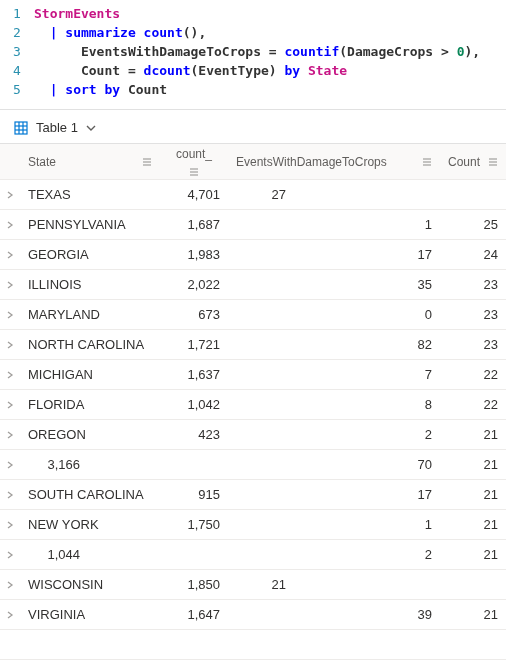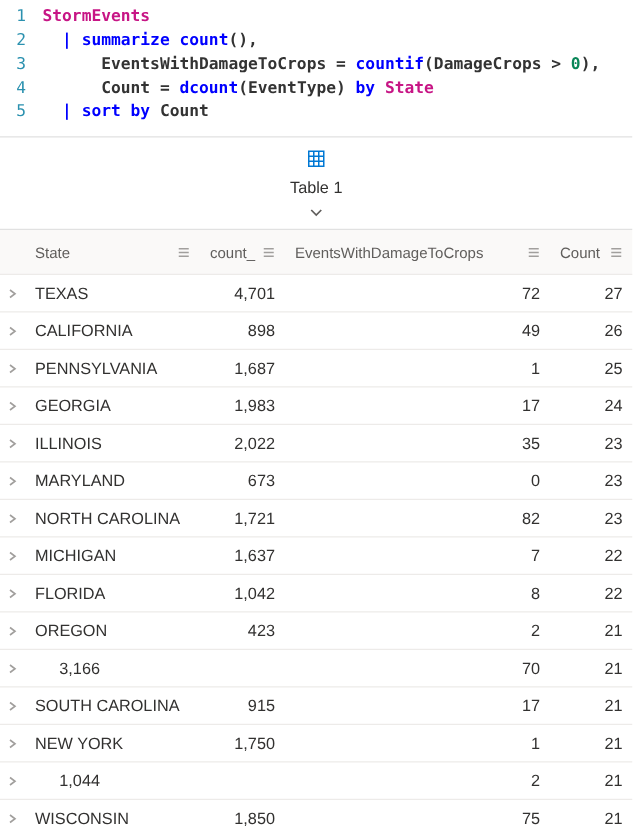--- a/index.html
+++ b/index.html
@@ -37,21 +37,20 @@
   .tok-num   { color: #098658; }
   .tok-kw    { color: #0000ff; }
   .tok-col   { color: #c71585; }
   .tok-plain { color: #333; }
 
   .tab-bar {
     display: flex;
     align-items: center;
     gap: 8px;
     padding: 10px 14px 8px 14px;
-    flex-direction: column;
   }
   .tab-icon {
     color: #0078d4;
     display: inline-flex;
   }
   .tab-label {
     color: #323130;
     font-size: 13px;
   }
   .tab-chevron {
@@ -87,21 +86,21 @@
     text-overflow: ellipsis;
     white-space: nowrap;
   }
   .hcell {
     display: flex;
     align-items: center;
     justify-content: space-between;
     gap: 6px;
   }
   .col-state { width: 140px; flex-shrink: 0; }
-  .col-count { width: 68px;  flex-shrink: 0; text-align: right; }
+  .col-count { width: 68px;  flex-shrink: 0; text-align: right; flex-direction: column; }
   .col-dmg   { flex: 1;      text-align: right; }
   .col-cnt2  { width: 66px;  flex-shrink: 0; text-align: right; }
   .menu-icon { color: #a19f9d; display:inline-flex; }
 </style>
 </head>
 <body>
 
 <div class="editor" id="editor">
     <div class="code-line"><div class="gutter">1</div><div class="code"><span class="tok-table">StormEvents</span></div></div>
     <div class="code-line"><div class="gutter">2</div><div class="code"><span class="tok-plain">  </span><span class="tok-pipe">|</span><span class="tok-plain"> </span><span class="tok-op">summarize</span><span class="tok-plain"> </span><span class="tok-func">count</span><span class="tok-plain">(),</span></div></div>
@@ -174,33 +173,21 @@
   </div>
   <div id="grid-body">
       <div class="grid-row">
         <div class="exp-cell">
           <svg width="8" height="8" viewBox="0 0 8 8">
             <path d="M2 1 L6 4 L2 7" fill="none" stroke="#a19f9d" stroke-width="1.3"></path>
           </svg>
         </div>
         <div class="cell col-state">TEXAS</div>
         <div class="cell col-count">4,701</div>
-        <div class="cell col-dmg">72</div>
         <div class="cell col-cnt2">27</div>
-      </div>
-      <div class="grid-row">
-        <div class="exp-cell">
-          <svg width="8" height="8" viewBox="0 0 8 8">
-            <path d="M2 1 L6 4 L2 7" fill="none" stroke="#a19f9d" stroke-width="1.3"></path>
-          </svg>
-        </div>
-        <div class="cell col-state">CALIFORNIA</div>
-        <div class="cell col-count">898</div>
-        <div class="cell col-dmg">49</div>
-        <div class="cell col-cnt2">26</div>
       </div>
       <div class="grid-row">
         <div class="exp-cell">
           <svg width="8" height="8" viewBox="0 0 8 8">
             <path d="M2 1 L6 4 L2 7" fill="none" stroke="#a19f9d" stroke-width="1.3"></path>
           </svg>
         </div>
         <div class="cell col-state">PENNSYLVANIA</div>
         <div class="cell col-count">1,687</div>
         <div class="cell col-dmg">1</div>
@@ -326,21 +313,20 @@
         <div class="cell col-cnt2">21</div>
       </div>
       <div class="grid-row">
         <div class="exp-cell">
           <svg width="8" height="8" viewBox="0 0 8 8">
             <path d="M2 1 L6 4 L2 7" fill="none" stroke="#a19f9d" stroke-width="1.3"></path>
           </svg>
         </div>
         <div class="cell col-state">WISCONSIN</div>
         <div class="cell col-count">1,850</div>
-        <div class="cell col-dmg">75</div>
         <div class="cell col-cnt2">21</div>
       </div>
       <div class="grid-row">
         <div class="exp-cell">
           <svg width="8" height="8" viewBox="0 0 8 8">
             <path d="M2 1 L6 4 L2 7" fill="none" stroke="#a19f9d" stroke-width="1.3"></path>
           </svg>
         </div>
         <div class="cell col-state">VIRGINIA</div>
         <div class="cell col-count">1,647</div>

